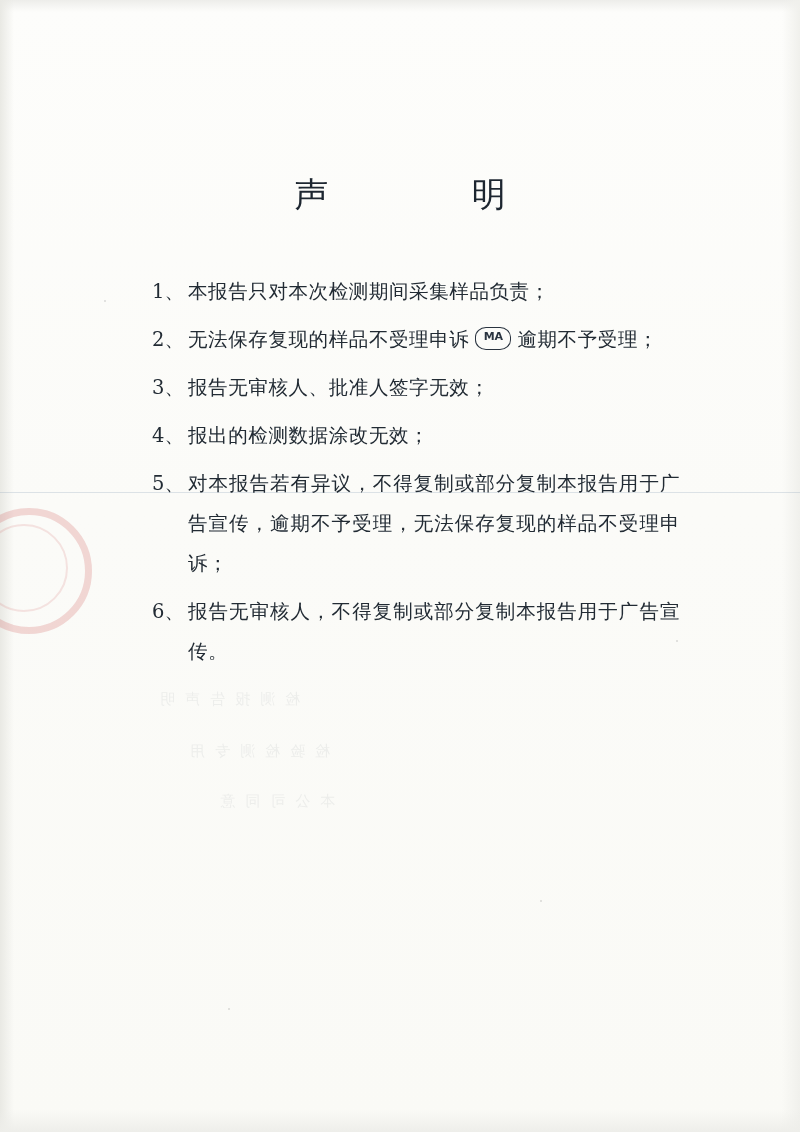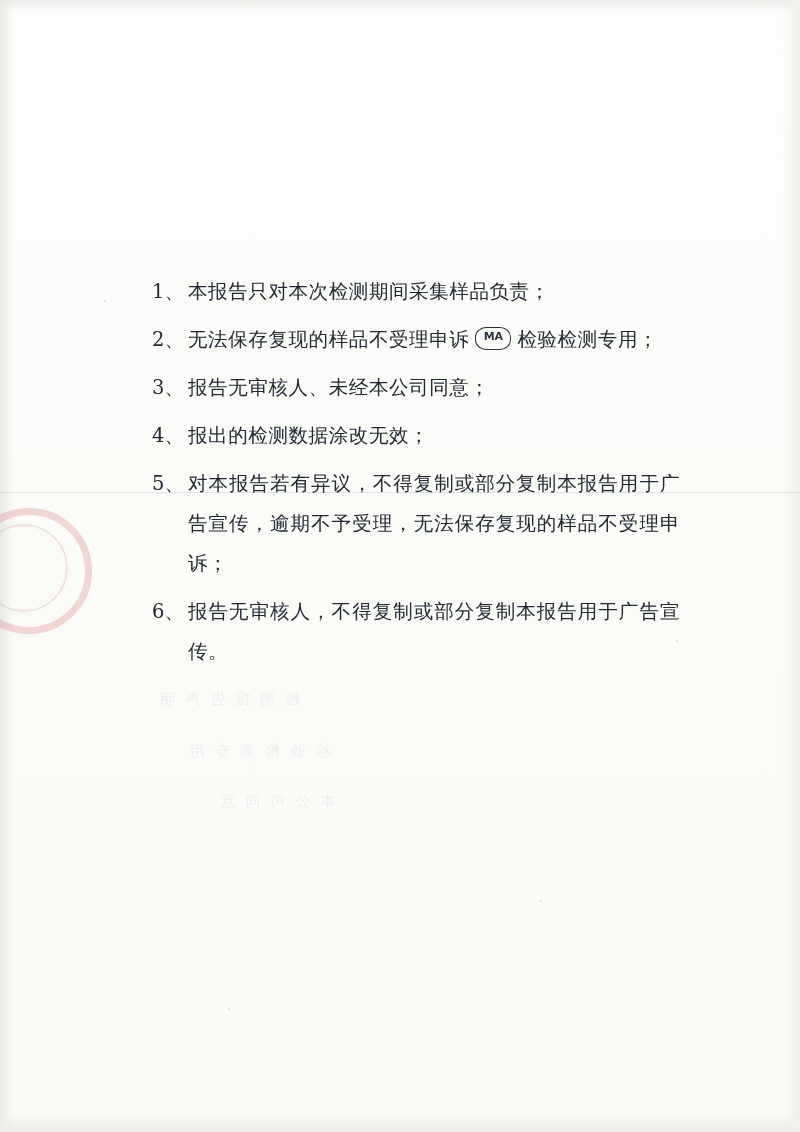--- a/index.html
+++ b/index.html
@@ -194,36 +194,41 @@
 
   <div class="ghost ghost-1">检测报告声明</div>
   <div class="ghost ghost-2">检验检测专用</div>
   <div class="ghost ghost-3">本公司同意</div>
 
   <div class="speck" style="left:104px; top:300px; width:2px; height:2px;"></div>
   <div class="speck" style="left:676px; top:640px; width:2px; height:2px;"></div>
   <div class="speck" style="left:540px; top:900px; width:2px; height:2px;"></div>
   <div class="speck" style="left:228px; top:1008px; width:2px; height:2px;"></div>
 
+  <div class="doc-title">
+    <span class="t-a">声</span>
+    <span class="t-gap"></span>
+    <span class="t-a">明</span>
+  </div>
 
   <div class="statement-list">
 
     <div class="stmt-item">
       <span class="stmt-num">1、</span>
       <span class="stmt-text">本报告只对本次检测期间采集样品负责；</span>
     </div>
 
     <div class="stmt-item">
       <span class="stmt-num">2、</span>
-      <span class="stmt-text"><span>无法保存复现的样品不受理申诉</span><span class="ma-seal">MA</span><span>检验检测专用；</span></span>
+      <span class="stmt-text"><span>无法保存复现的样品不受理申诉</span><span class="ma-seal">MA</span><span>逾期不予受理；</span></span>
     </div>
 
     <div class="stmt-item">
       <span class="stmt-num">3、</span>
-      <span class="stmt-text">报告无审核人、未经本公司同意；</span>
+      <span class="stmt-text">报告无审核人、批准人签字无效；</span>
     </div>
 
     <div class="stmt-item">
       <span class="stmt-num">4、</span>
       <span class="stmt-text">报出的检测数据涂改无效；</span>
     </div>
 
     <div class="stmt-item">
       <span class="stmt-num">5、</span>
       <span class="stmt-text">对本报告若有异议，不得复制或部分复制本报告用于广告宣传，逾期不予受理，无法保存复现的样品不受理申诉；</span>

